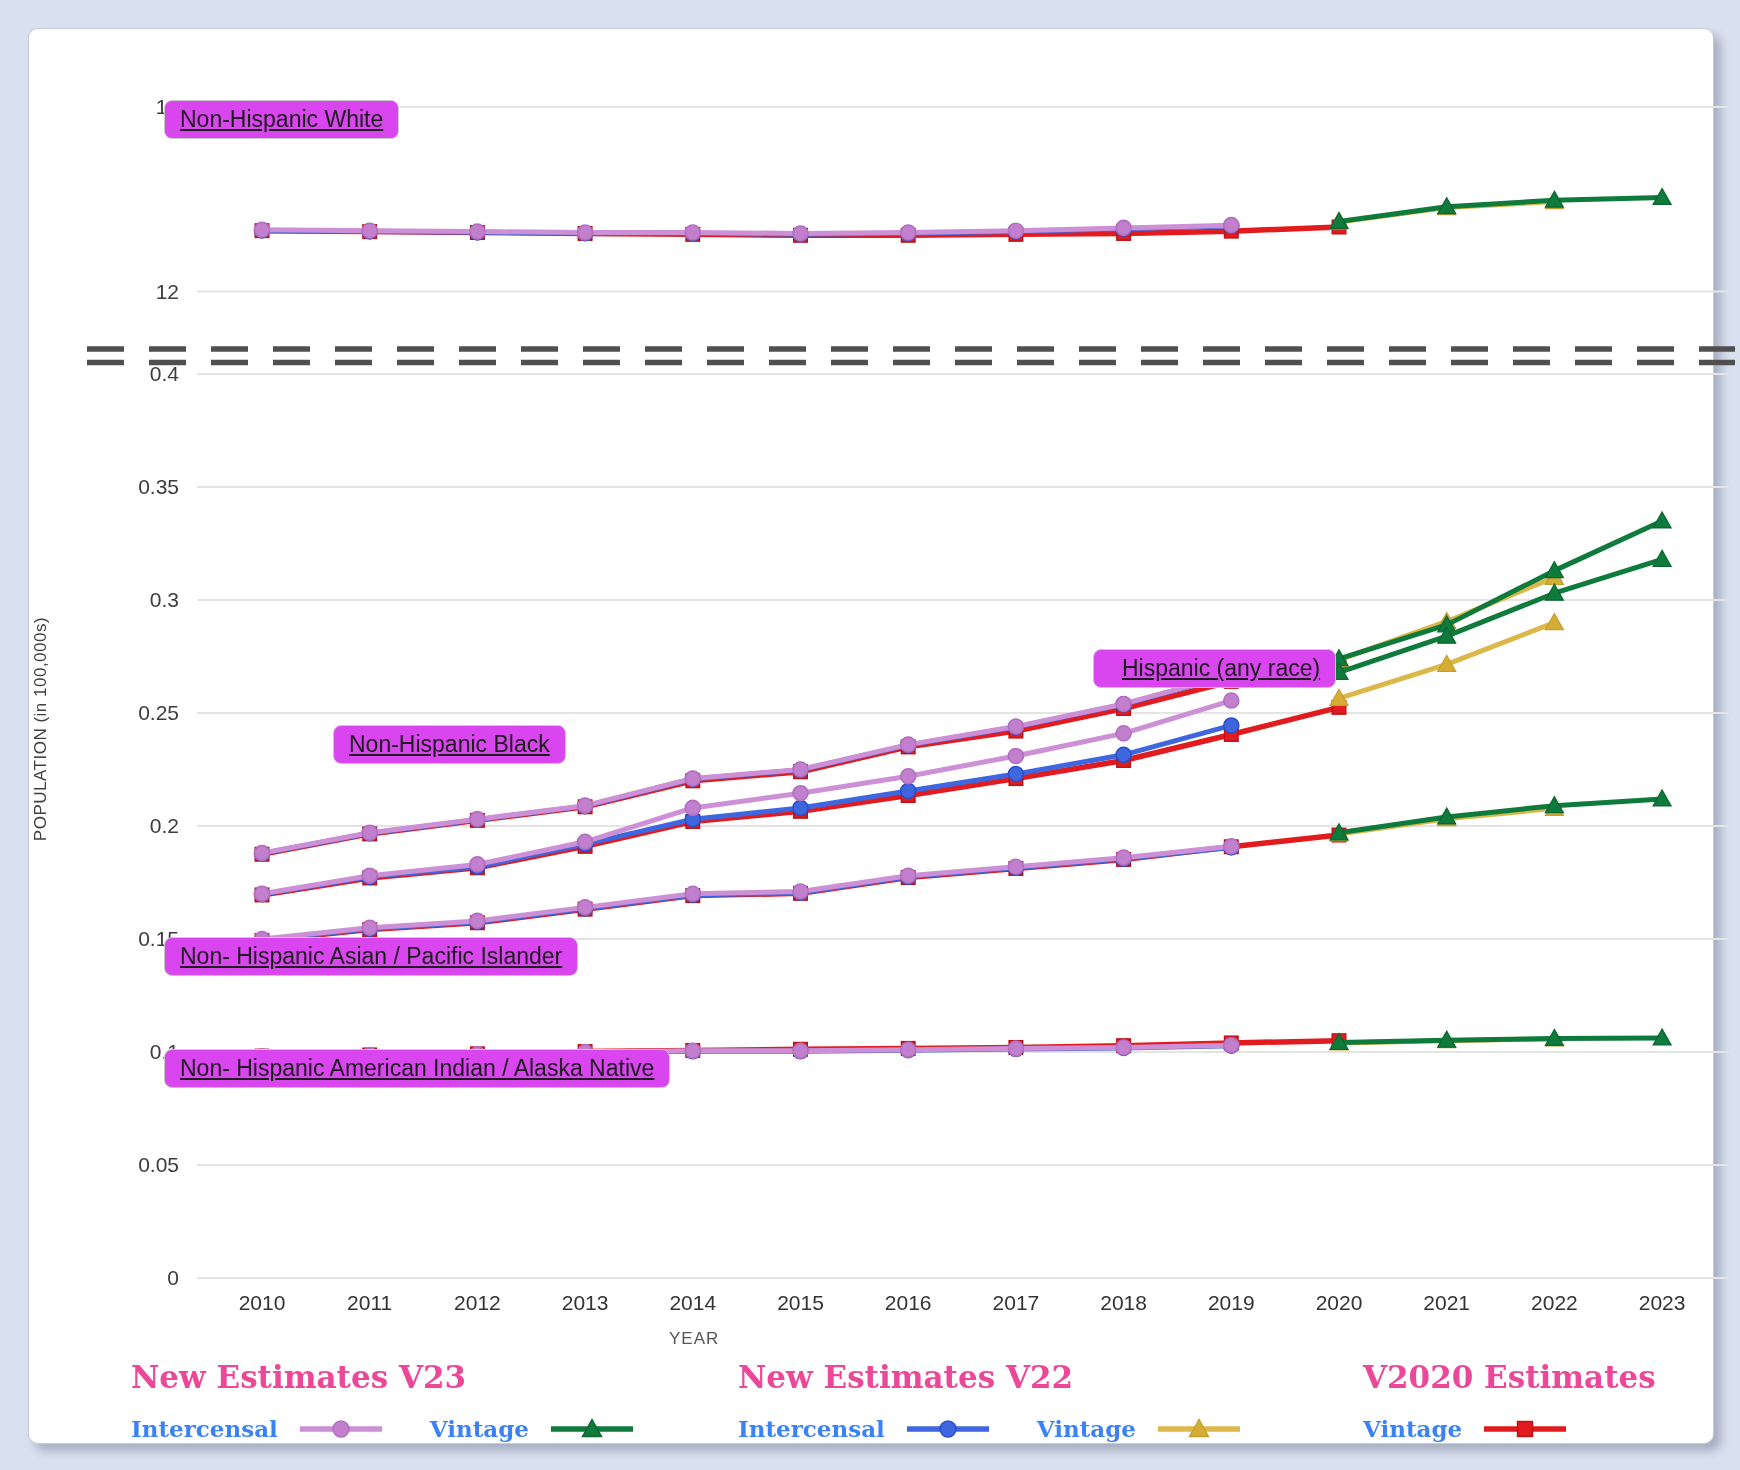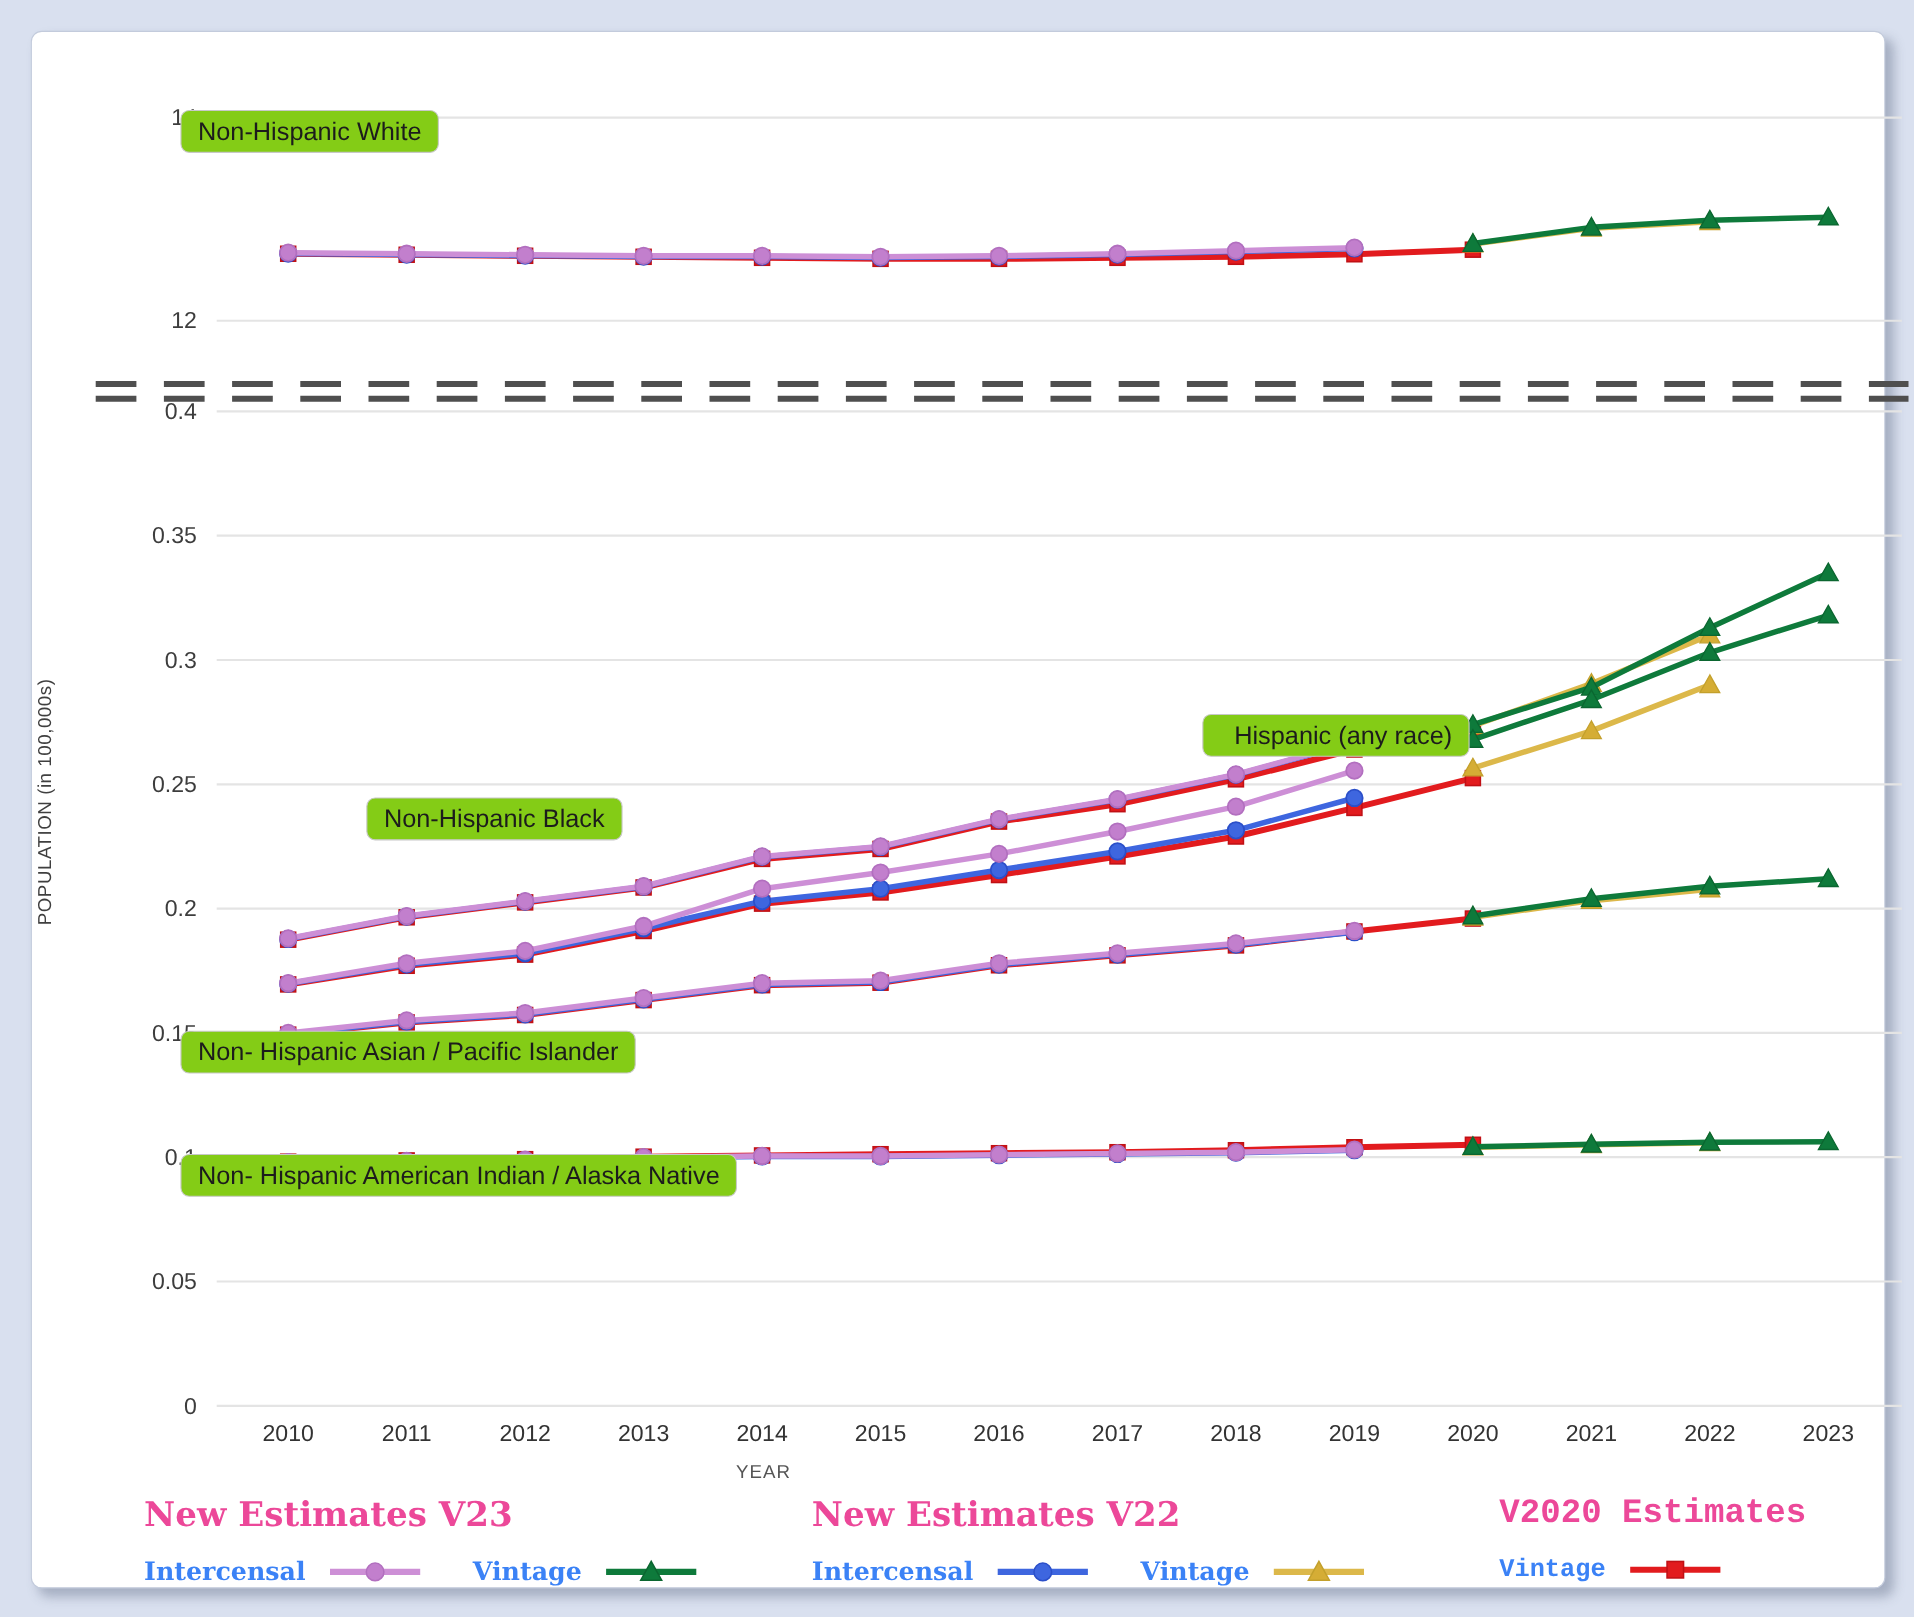--- a/index.html
+++ b/index.html
@@ -10,22 +10,22 @@
     overflow:hidden;
   }
   #card{
     position:absolute;left:28px;top:28px;width:1684px;height:1414px;
     background:#ffffff;border:1px solid #c3cbdc;border-radius:10px;
     box-shadow:7px 7px 10px rgba(105,115,140,0.45);
   }
   #chart-svg{position:absolute;left:0;top:0;}
   .anno{
     position:absolute;
-    background:#84cc16;border:1.6px solid #c8c8c8;border-radius:8px;
-    padding:5px 15px;font-size:23px;color:#1c1c1c;white-space:nowrap;
+    background:#d946ef;border:1.6px solid #c8c8c8;border-radius:8px;
+    padding:5px 15px;font-size:23px;color:#1c1c1c;white-space:nowrap;text-decoration:underline;
   }
   #ylabel{
     position:absolute;left:-158px;top:690px;width:340px;text-align:center;
     transform:rotate(-90deg);transform-origin:center;
     font-size:17px;color:#3f3f3f;letter-spacing:0.5px;
   }
   #xlabel{
     position:absolute;left:640px;top:1300px;width:320px;text-align:left;
     font-size:17px;color:#555;letter-spacing:1px;
   }
@@ -338,21 +338,21 @@
       <div class="litem">
         <span class="llabel">Vintage</span>
         <svg class="lswatch" width="90" height="26">
             <line x1="4" x2="86" y1="13" y2="13" stroke="#DCB84A" stroke-width="5.5"></line>
             <path d="M 45 3.5 L 35.5 20.5 L 54.5 20.5 Z" fill="#D5AD35" stroke="#c3a02c" stroke-width="1.4"></path>
           </svg>
       </div>
     </div>
   </div>
 
-  <div class="lgroup" style="left:1334px;font-family:Liberation Mono, monospace;">
+  <div class="lgroup" style="left:1334px;">
     <h2>V2020 Estimates</h2>
     <div class="litems">
       <div class="litem">
         <span class="llabel">Vintage</span>
         <svg class="lswatch" width="90" height="26">
             <line x1="4" x2="86" y1="13" y2="13" stroke="#E21B1E" stroke-width="5.5"></line>
             <rect x="37.5" y="5.5" width="15" height="15" fill="#E21B1E" stroke="#c01015" stroke-width="1.4"></rect>
           </svg>
       </div>
     </div>

